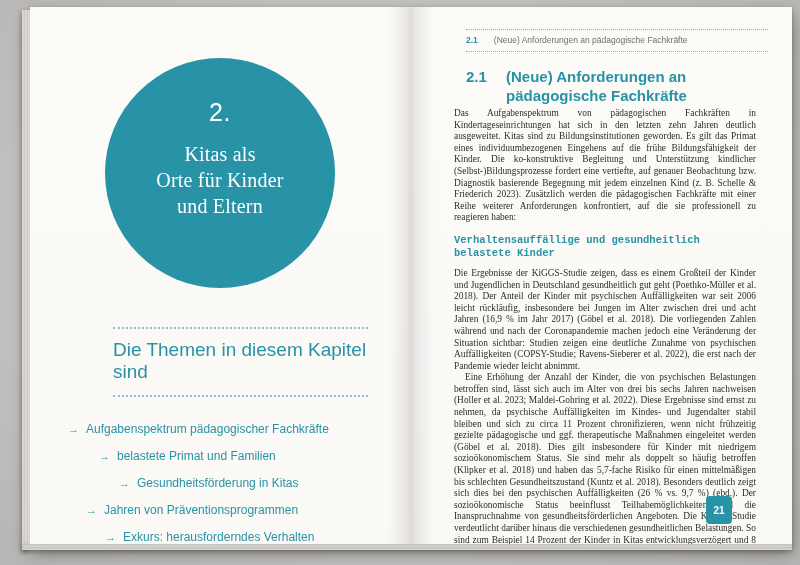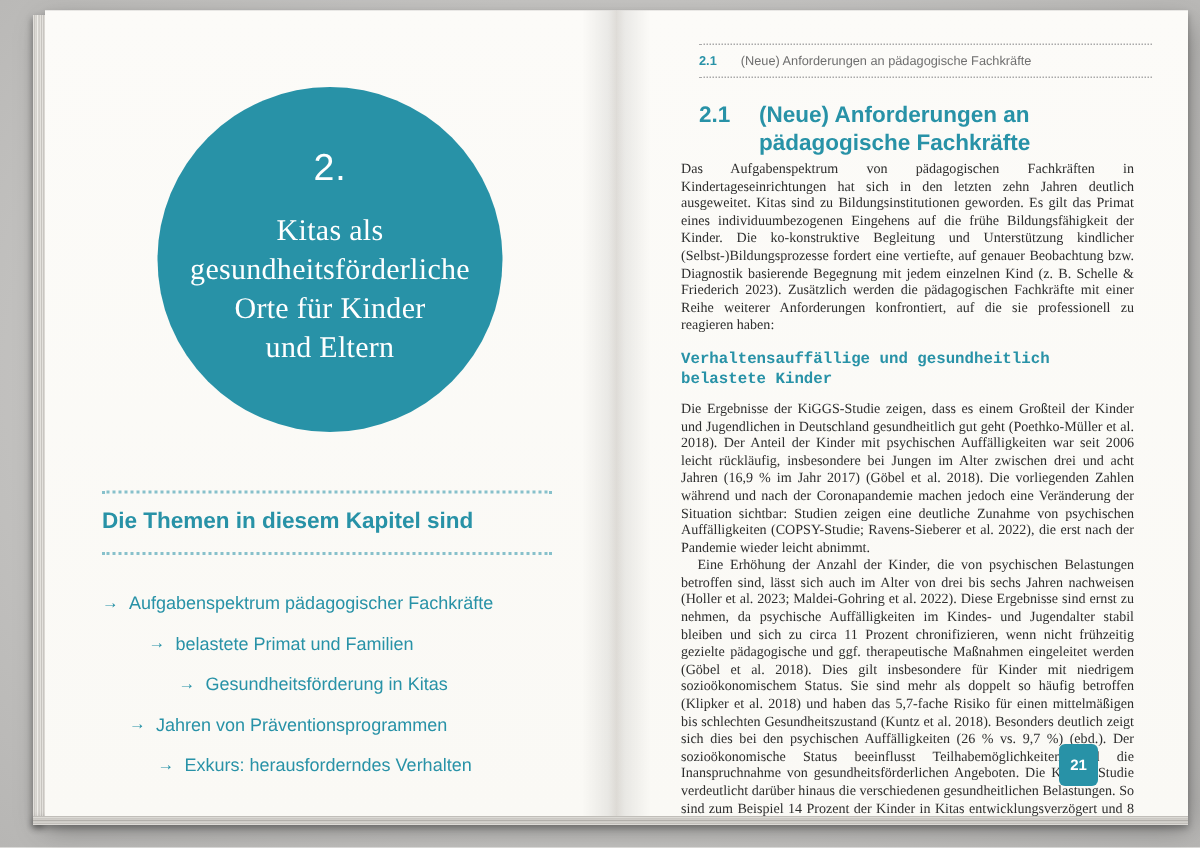--- a/index.html
+++ b/index.html
@@ -37,21 +37,21 @@
   }
   .chapter-number{margin-top:40px;font-size:25px;font-weight:400;letter-spacing:.5px;}
   .chapter-title{margin-top:14px;font-size:20px;line-height:26px;font-weight:500;letter-spacing:.2px;font-family:Liberation Serif, serif;}
   .chapter-title div{white-space:nowrap;}
 
   .topics{position:absolute;left:38px;top:320px;width:300px;}
   .topics-heading{
     border-top:2px dotted rgba(40,146,167,.55);
     border-bottom:2px dotted rgba(40,146,167,.55);
     padding:10px 0 12px 0;
-    color:#2892a7;font-size:15px;font-weight:700;
+    color:#2892a7;font-size:19px;font-weight:400;margin-left:45px;
   }
   .topic-list{margin-top:26px;}
   .topic-item{display:flex;align-items:flex-start;color:#2892a7;font-size:12px;line-height:13px;margin-bottom:14px;}
   .topic-item .arrow{margin-right:7px;font-size:11px;}
   .topic-item:nth-child(1){margin-left:0px;}
   .topic-item:nth-child(2){margin-left:31px;}
   .topic-item:nth-child(3){margin-left:51px;}
   .topic-item:nth-child(4){margin-left:18px;}
   .topic-item:nth-child(5){margin-left:37px;}
 
@@ -92,21 +92,20 @@
 
 <div class="book">
   <div class="edge-left"></div>
   <div class="edge-bottom"></div>
 
   <div class="page">
     <div class="chapter-circle">
       <div class="chapter-number">2.</div>
       <div class="chapter-title">
         <div>Kitas als</div>
-        <div>gesundheitsförderliche</div>
         <div>Orte für Kinder</div>
         <div>und Eltern</div>
       </div>
     </div>
 
     <div class="topics">
       <div class="topics-heading">Die Themen in diesem Kapitel sind</div>
       <div class="topic-list">
         <div class="topic-item">
           <span class="arrow">→</span>

